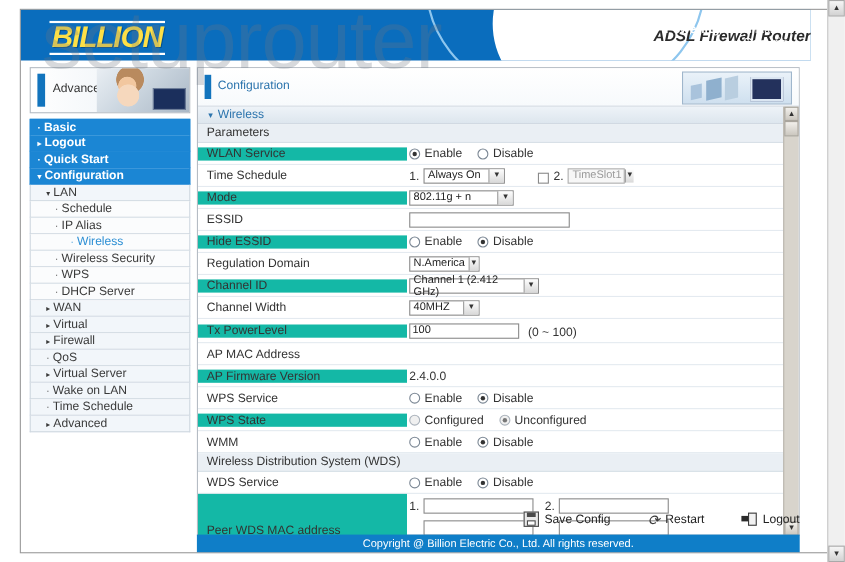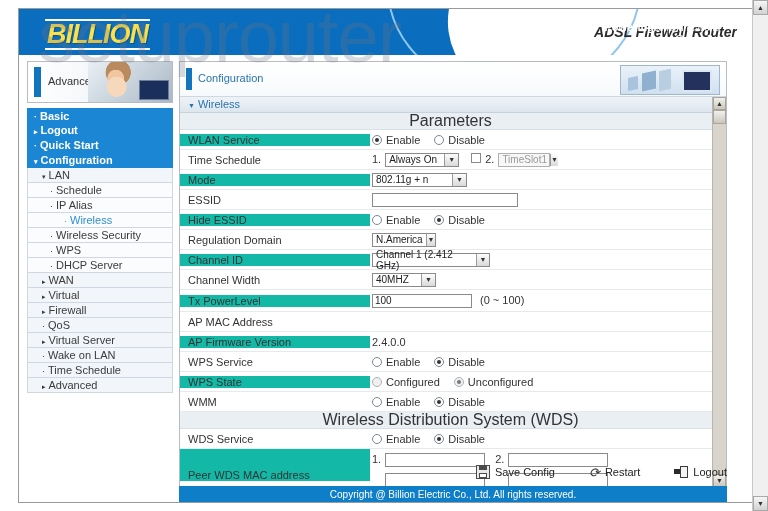--- a/index.html
+++ b/index.html
@@ -133,53 +133,53 @@
   .scrollarea{position:relative;height:391px;overflow:hidden;}
   .inner{position:absolute;left:0;top:0;width:533px;}
 
   .sect{
     height:15px;line-height:15px;padding-left:8px;font-size:11px;color:#2c74ad;
     background:linear-gradient(180deg,#eef3f8 0%,#dde6ee 100%);
     border-bottom:1px solid #c7d2db;
   }
   .sect .tri{font-size:7px;margin-right:3px;}
   .subsect{
-    height:16px;line-height:16px;padding-left:8px;font-size:16px;color:#333;
-    background:#eaeff4;border-bottom:1px solid #d8e0e7;text-align:center;
+    height:16px;line-height:16px;padding-left:8px;font-size:11px;color:#333;
+    background:#eaeff4;border-bottom:1px solid #d8e0e7;
   }
   .row{
     display:flex;align-items:center;min-height:19px;
     border-bottom:1px solid #e4eaf0;
   }
   .row .lbl{
     width:190px;padding-left:8px;font-size:11px;color:#333;flex:none;
     box-sizing:border-box;
   }
-  .row .val{flex:1;display:flex;align-items:flex-start;padding-left:2px;font-size:11px;color:#333;}
+  .row .val{flex:1;display:flex;align-items:flex-end;padding-left:2px;font-size:11px;color:#333;}
   .row.shade .lbl{background:#14b8a6;}
 
   .radio{display:inline-flex;align-items:center;margin-right:14px;white-space:nowrap;}
   .radio .dotbox{
     width:10px;height:10px;border-radius:50%;
     border:1px solid #7b8794;background:#fff;margin-right:4px;
     box-sizing:border-box;position:relative;display:inline-block;
   }
   .radio.on .dotbox:after{
     content:"";position:absolute;left:2px;top:2px;width:4px;height:4px;border-radius:50%;
     background:#333;
   }
   .radio.dim .dotbox{border-color:#aab2bb;background:#f0f0f0;}
   .radio.dim.on .dotbox:after{background:#777;}
   .radio span.t{font-size:11px;}
 
   .sel{
     display:inline-flex;align-items:center;justify-content:space-between;
     height:14px;border:1px solid #8a8a8a;background:#fff;
     font-size:10px;color:#222;padding:0 0 0 3px;box-sizing:border-box;
-    margin-right:0;
+    margin-right:18px;
   }
   .sel .arrow{
     width:13px;height:12px;margin-left:3px;
     background:linear-gradient(180deg,#fdfdfd,#d9d9d9);
     border-left:1px solid #9a9a9a;
     display:inline-flex;align-items:center;justify-content:center;
     font-size:7px;color:#333;
   }
   .sel.dim{color:#9a9a9a;border-color:#b0b0b0;background:#f7f7f7;}
 
@@ -486,21 +486,21 @@
                   <span class="t">Enable</span>
                 </label>
               <label class="radio on">
                   <i class="dotbox"></i>
                   <span class="t">Disable</span>
                 </label>
             </div>
           </div>
 
           <div class="row shade" style="min-height:36px;align-items:flex-start">
-            <div class="lbl" style="padding-top:20px">Peer WDS MAC address</div>
+            <div class="lbl" style="padding-top:27px">Peer WDS MAC address</div>
             <div class="val" style="flex-wrap:wrap;padding-top:4px">
               <span class="numlab">1.</span>
               <span class="txt" style="width:100px"></span>
               <span class="numlab" style="margin-left:10px">2.</span>
               <span class="txt" style="width:100px"></span>
               <span style="width:100%;height:6px"></span>
               <span class="numlab" style="visibility:hidden">3.</span>
               <span class="txt" style="width:100px"></span>
               <span class="numlab" style="margin-left:10px;visibility:hidden">4.</span>
               <span class="txt" style="width:100px"></span>

